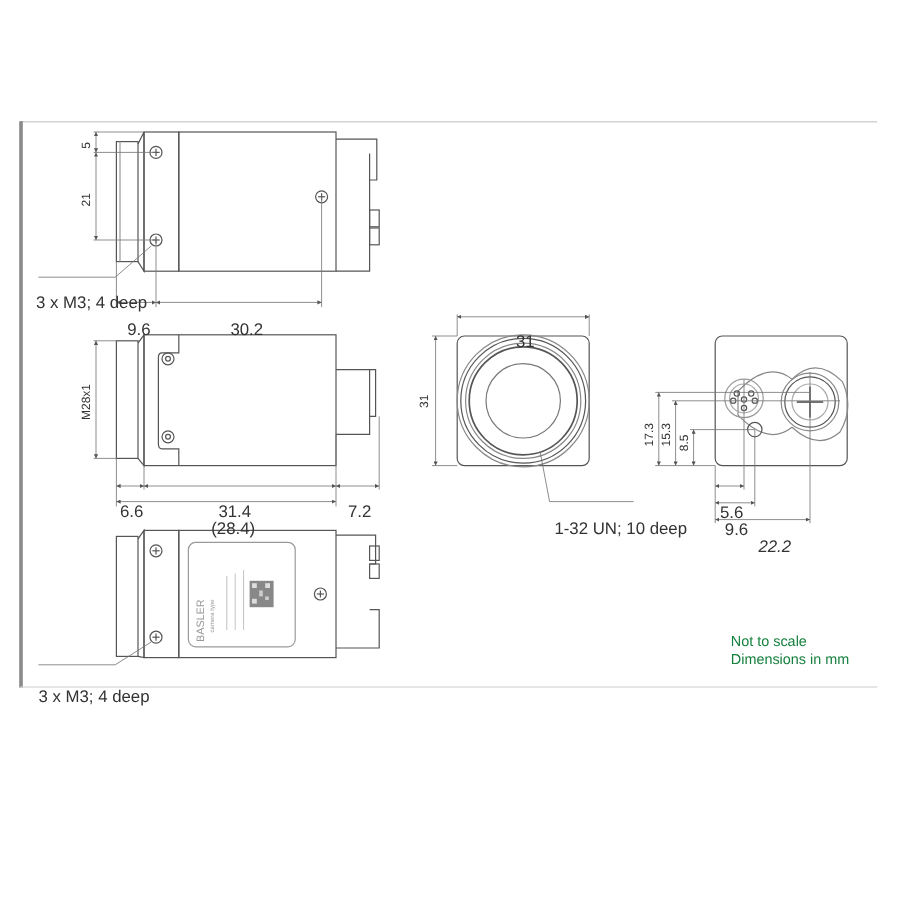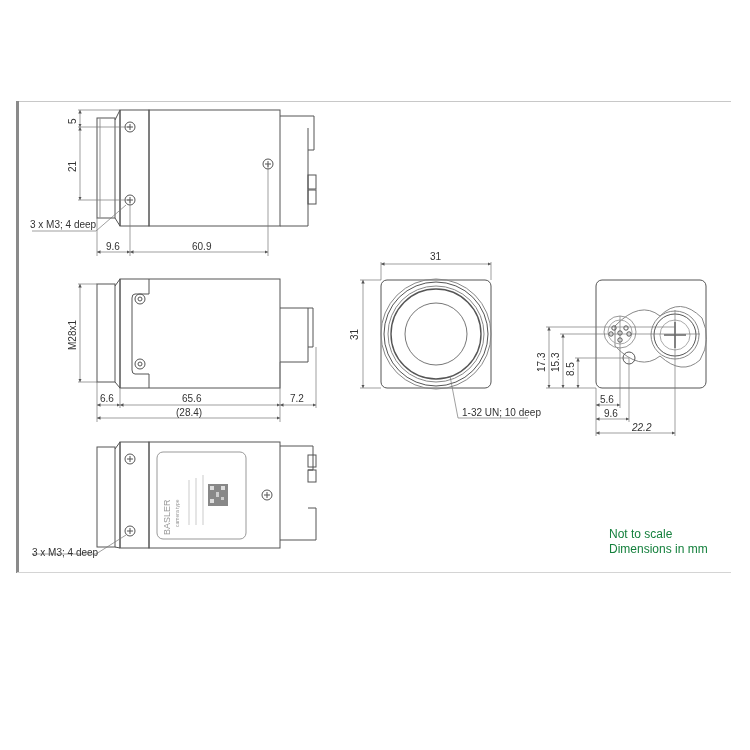--- a/index.html
+++ b/index.html
@@ -1,21 +1,21 @@
 <!DOCTYPE html>
 <html><head>
 <meta charset="utf-8">
 <style>
   html, body { margin:0; padding:0; background:#ffffff; }
   body { width:750px; height:750px; position:relative; overflow:hidden; font-family:"Liberation Sans", sans-serif; }
   #drawing { position:absolute; left:0; top:0; width:750px; height:750px; }
   .frame-top { position:absolute; left:17px; top:101px; width:714px; height:1px; background:#c8c8c8; }
   .frame-left { position:absolute; left:16px; top:101px; width:3px; height:472px; background:#8a8a8a; }
   .frame-bottom { position:absolute; left:17px; top:572px; width:714px; height:1px; background:#d4d4d4; }
-  .lbl { position:absolute; font-size:10px; color:#333; white-space:nowrap; line-height:1; }
+  .lbl { position:absolute; font-size:14px; color:#333; white-space:nowrap; line-height:1;margin-top:25px; }
   .lbl-v { position:absolute; font-size:10px; color:#333; white-space:nowrap; transform:rotate(-90deg); transform-origin:left top; line-height:1; }
   .note { position:absolute; font-size:12px; color:#15803d; line-height:15px; }
 </style>
 </head>
 <body>
 
 <div class="frame-top"></div>
 <div class="frame-left"></div>
 <div class="frame-bottom"></div>
 
@@ -168,25 +168,25 @@
     <line x1="596" y1="405" x2="620" y2="405" marker-start="url(#arr)" marker-end="url(#arr)"></line>
     <line x1="596" y1="419" x2="629" y2="419" marker-start="url(#arr)" marker-end="url(#arr)"></line>
     <line x1="596" y1="433" x2="675" y2="433" marker-start="url(#arr)" marker-end="url(#arr)"></line>
   </g>
 </svg>
 
 <span class="lbl-v" style="left:68px;top:124px;">5</span>
 <span class="lbl-v" style="left:68px;top:172px;">21</span>
 <span class="lbl" style="left:30px;top:220px;">3 x M3; 4 deep</span>
 <span class="lbl" style="left:106px;top:242px;">9.6</span>
-<span class="lbl" style="left:192px;top:242px;">60.9</span>
+<span class="lbl" style="left:192px;top:242px;">30.2</span>
 
 <span class="lbl-v" style="left:68px;top:350px;">M28x1</span>
 <span class="lbl" style="left:100px;top:394px;">6.6</span>
-<span class="lbl" style="left:182px;top:394px;">65.6</span>
+<span class="lbl" style="left:182px;top:394px;">31.4</span>
 <span class="lbl" style="left:290px;top:394px;">7.2</span>
 <span class="lbl" style="left:176px;top:408px;">(28.4)</span>
 
 <span class="lbl" style="left:32px;top:548px;">3 x M3; 4 deep</span>
 <span class="lbl-v" style="left:163px;top:535px;font-size:9px;color:#999;">BASLER</span>
 <span class="lbl-v" style="left:175px;top:527px;font-size:5px;color:#999;">camera type</span>
 
 <span class="lbl" style="left:430px;top:252px;">31</span>
 <span class="lbl-v" style="left:350px;top:340px;">31</span>
 <span class="lbl" style="left:462px;top:408px;">1-32 UN; 10 deep</span>

